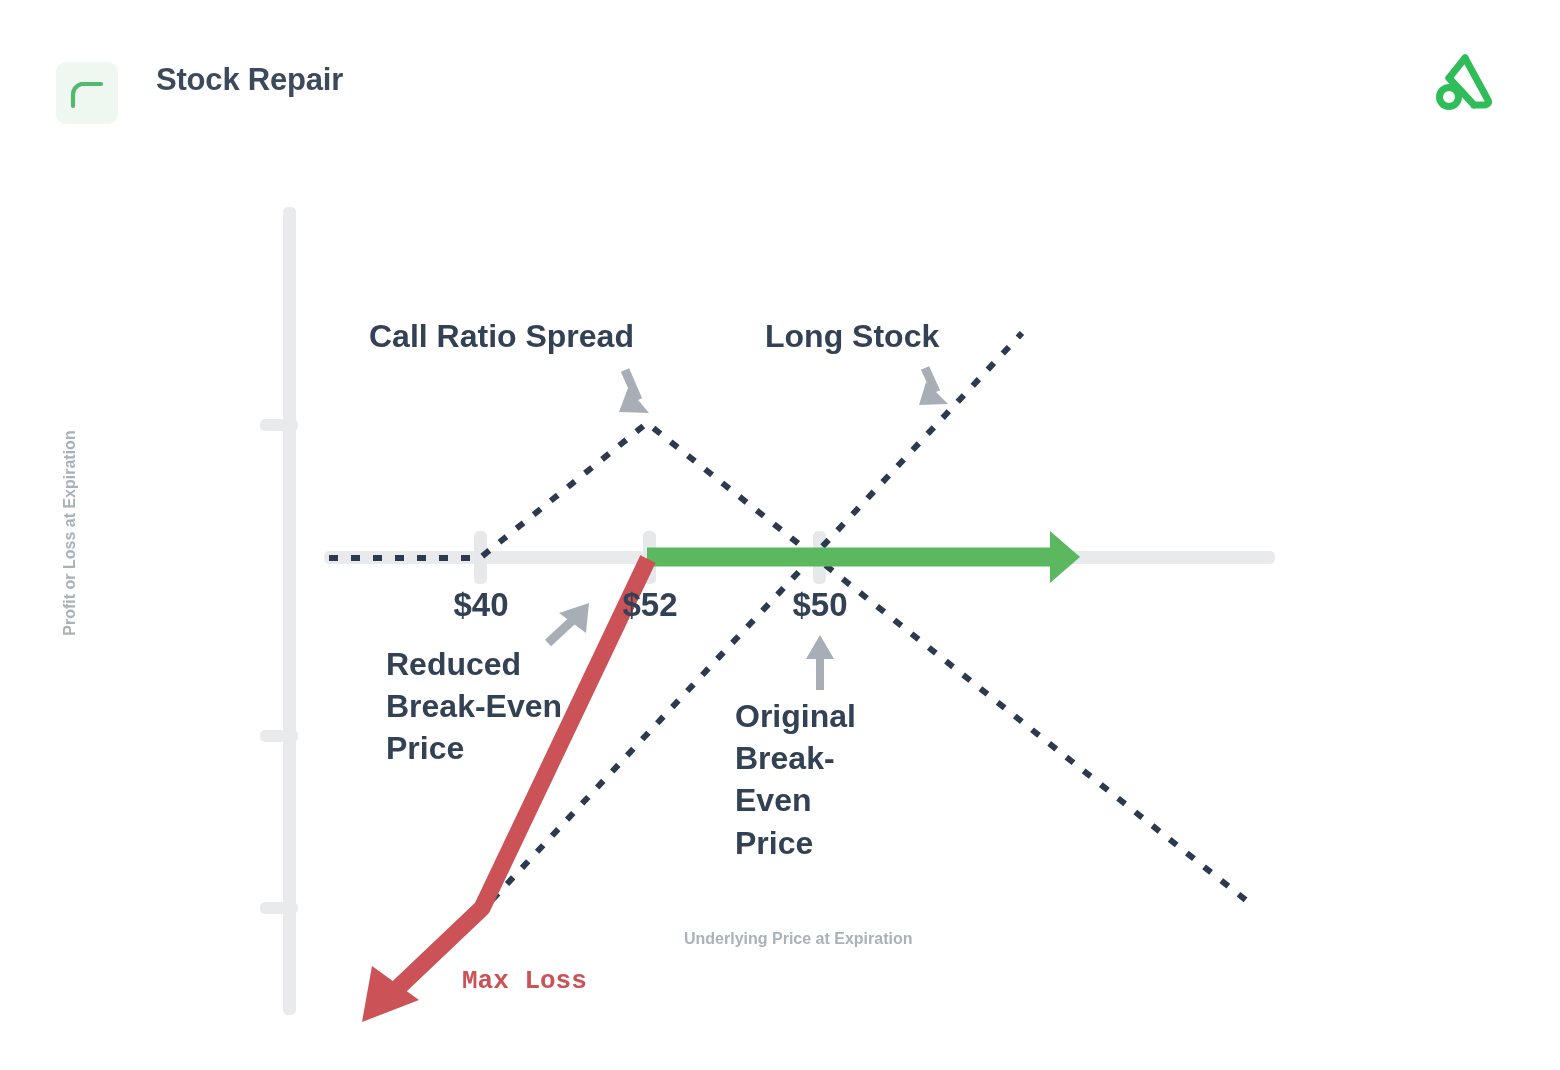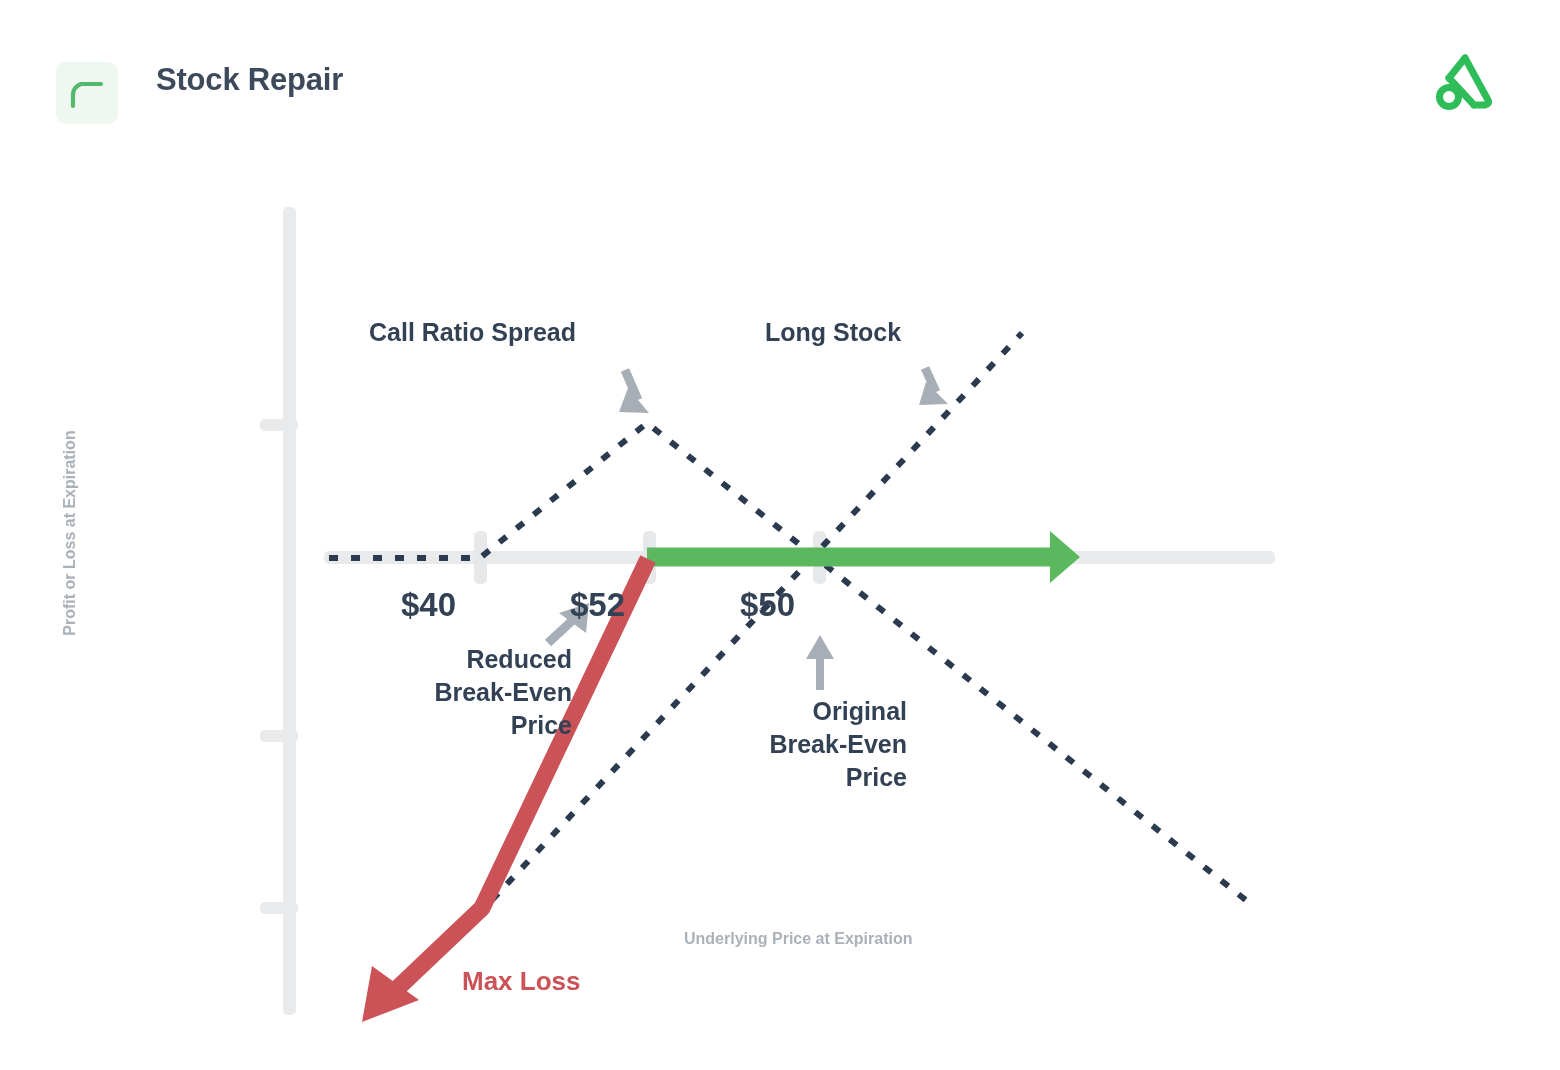--- a/index.html
+++ b/index.html
@@ -78,46 +78,47 @@
     color: #334155;
     font-size: 33px;
     font-weight: bold;
     white-space: nowrap;
   }
   .ytick { text-align: right; width: 200px; }
   #ytick-500    { left: 58px;  top: 406px; }
   #ytick-m500   { left: 58px;  top: 717px; }
   #ytick-m1000  { left: 58px;  top: 889px; }
 
-  .xtick { width: 160px; }
+  .xtick { text-align: center; width: 160px; }
   #xtick-40 { left: 401px; top: 586px; }
   #xtick-45 { left: 570px; top: 586px; }
   #xtick-50 { left: 740px; top: 586px; }
 
   .annot {
     position: absolute;
     color: #334155;
     font-weight: bold;
     white-space: nowrap;
   }
-  .annot-lg { font-size: 25px; }
+  .annot-lg { font-size: 32px; }
   .annot-multi {
     white-space: normal;
-    text-align: right;
+    text-align: left;
     line-height: 1.32;
   }
   #annot-call-ratio { left: 369px; top: 318px; }
   #annot-long-stock { left: 765px; top: 318px; }
   #annot-reduced    { left: 386px; top: 643px; width: 186px; }
   #annot-original   { left: 735px; top: 695px; width: 172px; }
   #annot-maxloss {
     left: 462px; top: 966px;
     color: #cb5256;
     font-size: 26px;
     font-weight: bold;
+    font-family: Liberation Mono, monospace;
   }
 </style>
 </head>
 <body>
 
 <div id="chart">
   <svg width="1560" height="1070" viewBox="0 0 1560 1070">
 
     <rect x="283" y="207" width="13" height="808" rx="5" fill="#e8eaec"></rect>
     <rect x="324" y="551" width="951" height="13" rx="5" fill="#e8eaec"></rect>

